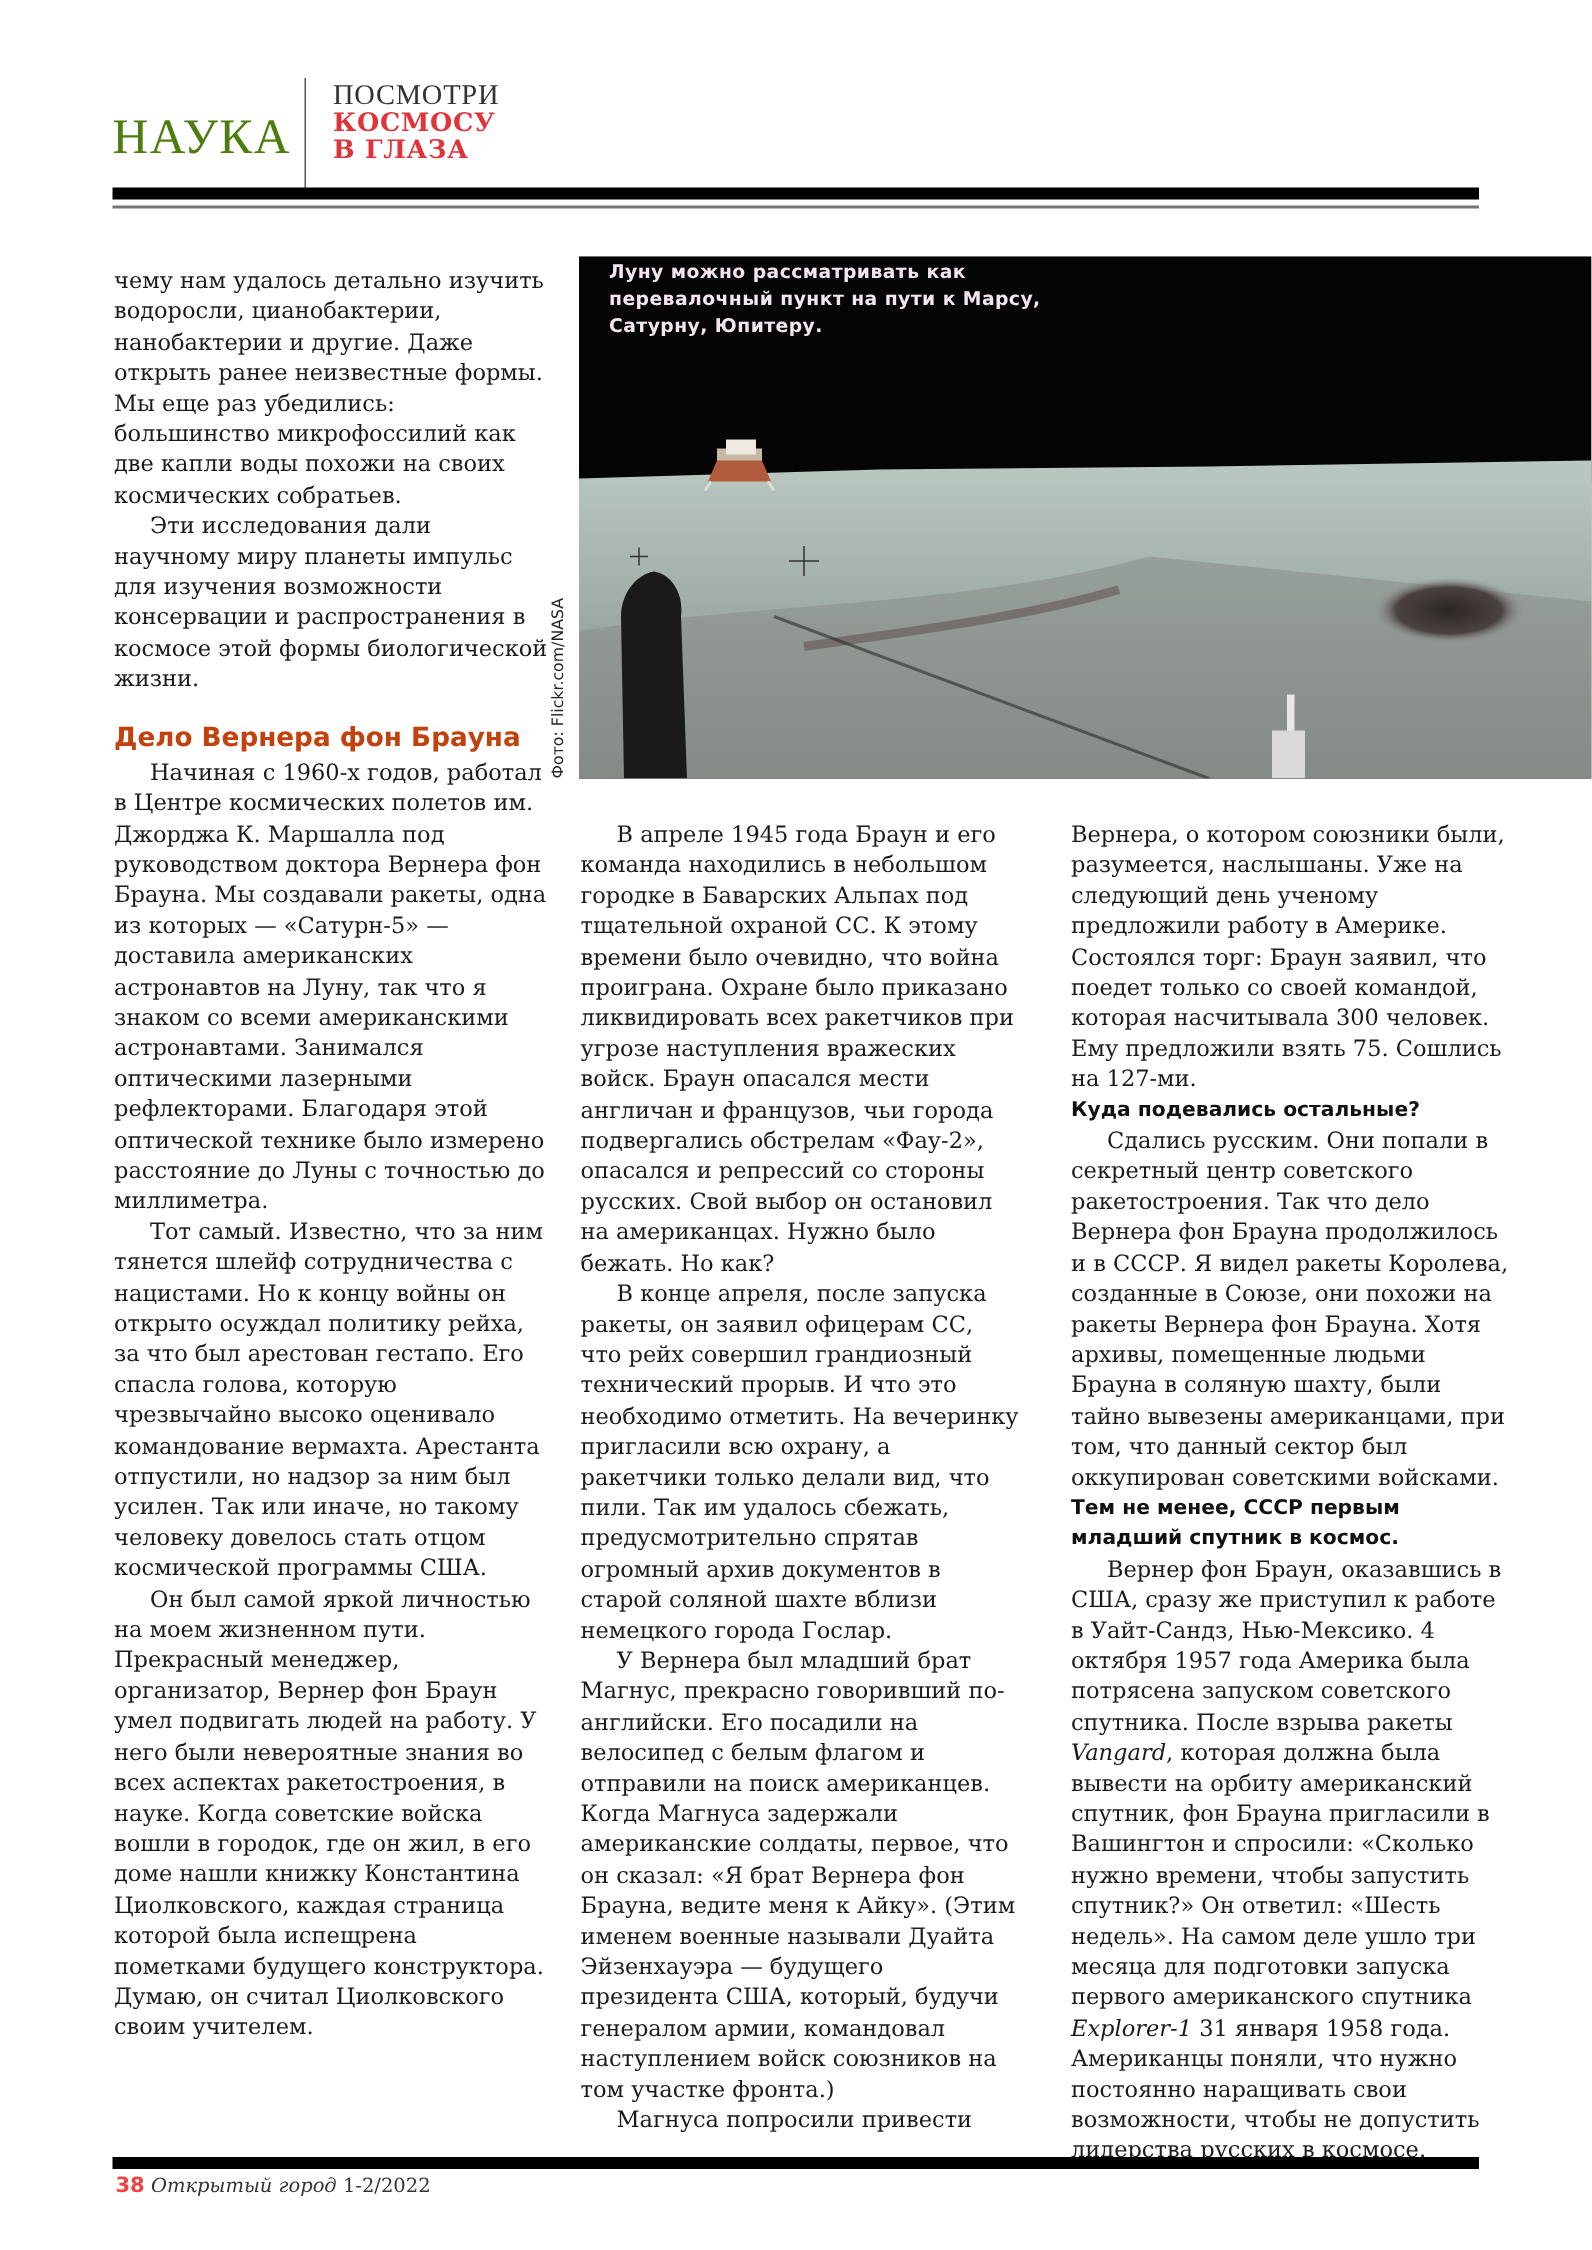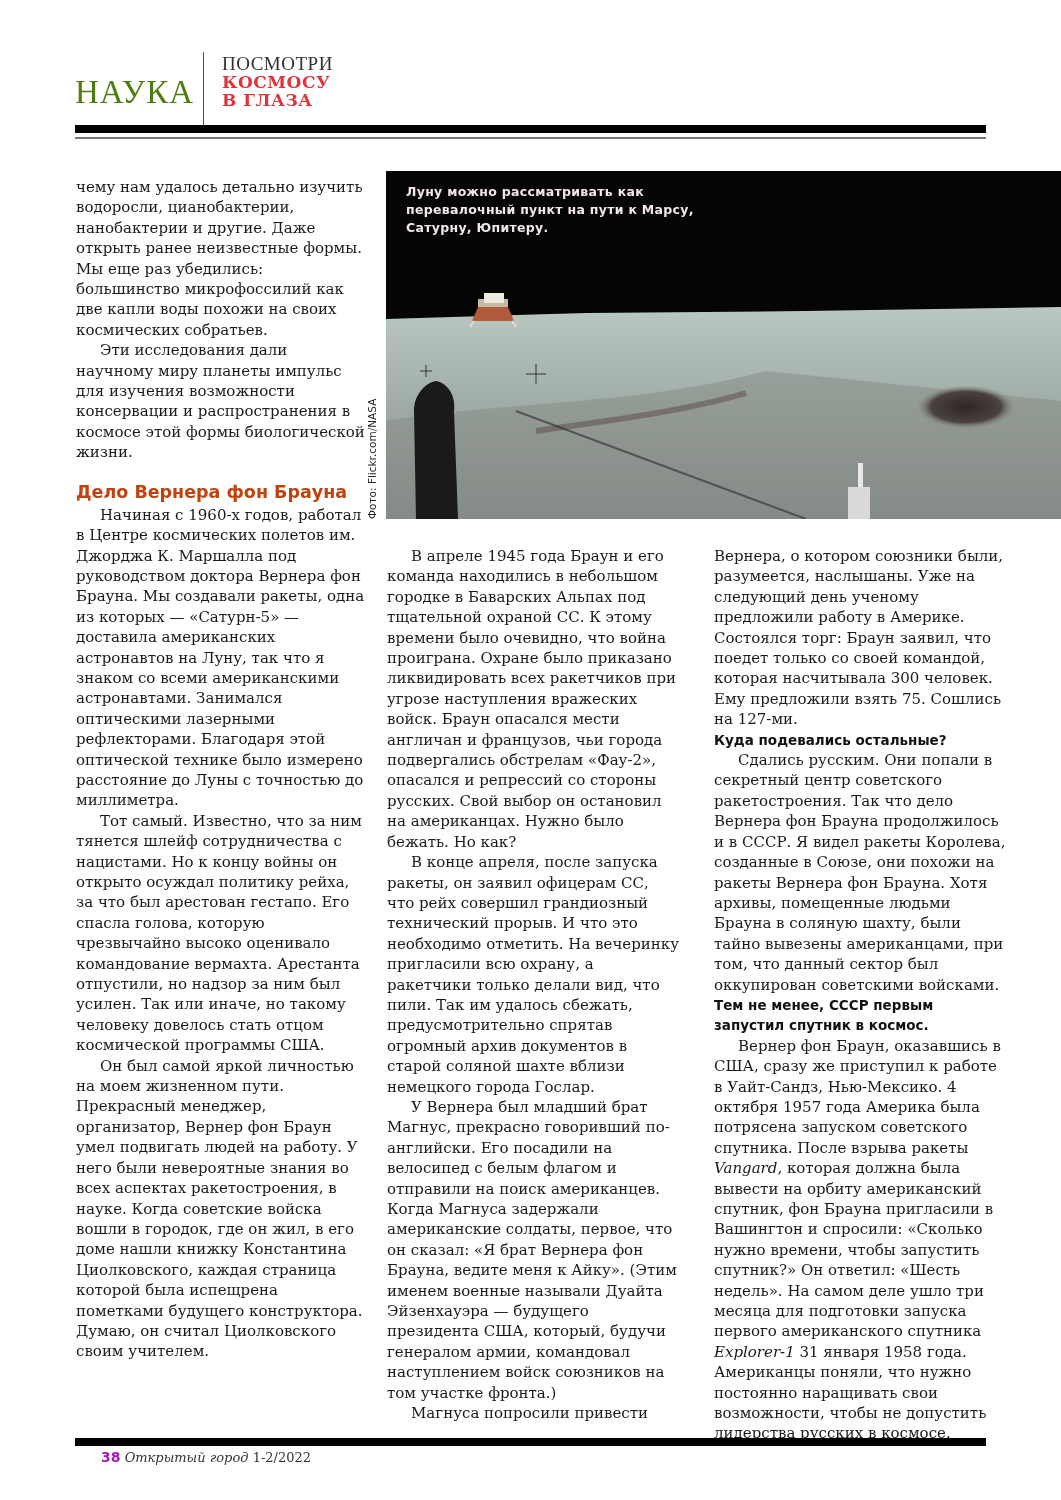--- a/index.html
+++ b/index.html
@@ -30,21 +30,21 @@
   .rule-thick { position: absolute; left: 75px; top: 125px; width: 911px; height: 8px; background: #000; }
   .rule-thin  { position: absolute; left: 75px; top: 137px; width: 911px; height: 2px; background: #777; }
 
   
   .photo {
     position: absolute; left: 386px; top: 171px; width: 675px; height: 348px; overflow: hidden;
     background: #000;
   }
   .photo svg { display: block; }
   .photo-caption {
-    position: absolute; left: 20px; top: 12px; width: 300px;
+    position: absolute; left: 20px; top: 1px; width: 300px;
     font-family: "DejaVu Sans", sans-serif; font-weight: bold; font-size: 12.5px; line-height: 18px;
     color: #f4e6ee; letter-spacing: 0.3px;
   }
   .photo-credit {
     position: absolute; left: 366px; top: 519px;
     transform: rotate(-90deg); transform-origin: 0 0;
     font-family: "DejaVu Sans", sans-serif; font-size: 10.5px; color: #222; white-space: nowrap;
   }
 
   
@@ -64,21 +64,21 @@
   .col3 { left: 714px; top: 546px; width: 292px; }
   .col p, .col h3 { text-align: left; }
   em { font-style: italic; }
 
   
   .rule-footer { position: absolute; left: 75px; top: 1438px; width: 911px; height: 8px; background: #000; }
   .footer {
     position: absolute; left: 77px; top: 1449px; font-size: 13px; color: #333;
     font-family: "DejaVu Serif", serif;
   }
-  .page-number { font-family: "DejaVu Sans", sans-serif; font-weight: bold; color: #a21caf; font-size: 14px; margin-left: 24px; }
+  .page-number { font-family: "DejaVu Sans", sans-serif; font-weight: bold; color: #ef4444; font-size: 14px; }
   .magazine-name { font-style: italic; }
 </style>
 </head>
 <body>
 
 <div class="section-name">НАУКА</div>
 <div class="header-divider"></div>
 <div class="rubric">
   <span class="rubric-top">ПОСМОТРИ</span>
   <span class="rubric-red">КОСМОСУ</span>
@@ -145,21 +145,21 @@
   <p>В апреле 1945 года Браун и его команда находились в небольшом городке в Баварских Альпах под тщательной охраной СС. К этому времени было очевидно, что война проиграна. Охране было приказано ликвидировать всех ракетчиков при угрозе наступления вражеских войск. Браун опасался мести англичан и французов, чьи города подвергались обстрелам «Фау-2», опасался и репрессий со стороны русских. Свой выбор он остановил на американцах. Нужно было бежать. Но как?</p>
   <p>В конце апреля, после запуска ракеты, он заявил офицерам СС, что рейх совершил грандиозный технический прорыв. И что это необходимо отметить. На вечеринку пригласили всю охрану, а ракетчики только делали вид, что пили. Так им удалось сбежать, предусмотрительно спрятав огромный архив документов в старой соляной шахте вблизи немецкого города Гослар.</p>
   <p>У Вернера был младший брат Магнус, прекрасно говоривший по-английски. Его посадили на велосипед с белым флагом и отправили на поиск американцев. Когда Магнуса задержали американские солдаты, первое, что он сказал: «Я брат Вернера фон Брауна, ведите меня к Айку». (Этим именем военные называли Дуайта Эйзенхауэра — будущего президента США, который, будучи генералом армии, командовал наступлением войск союзников на том участке фронта.)</p>
   <p>Магнуса попросили привести</p>
 </div>
 
 <div class="col col3">
   <p class="noindent">Вернера, о котором союзники были, разумеется, наслышаны. Уже на следующий день ученому предложили работу в Америке. Состоялся торг: Браун заявил, что поедет только со своей командой, которая насчитывала 300 человек. Ему предложили взять 75. Сошлись на 127-ми.</p>
   <h3>Куда подевались остальные?</h3>
   <p>Сдались русским. Они попали в секретный центр советского ракетостроения. Так что дело Вернера фон Брауна продолжилось и в СССР. Я видел ракеты Королева, созданные в Союзе, они похожи на ракеты Вернера фон Брауна. Хотя архивы, помещенные людьми Брауна в соляную шахту, были тайно вывезены американцами, при том, что данный сектор был оккупирован советскими войсками.</p>
-  <h3>Тем не менее, СССР первым запустил спутник в космос.</h3>
+  <h3>Тем не менее, СССР первым младший спутник в космос.</h3>
   <p><span>Вернер фон Браун, оказавшись в США, сразу же приступил к работе в Уайт-Сандз, Нью-Мексико. 4 октября 1957 года Америка была потрясена запуском советского спутника. После взрыва ракеты </span><em>Vangard</em><span>, которая должна была вывести на орбиту американский спутник, фон Брауна пригласили в Вашингтон и спросили: «Сколько нужно времени, чтобы запустить спутник?» Он ответил: «Шесть недель». На самом деле ушло три месяца для подготовки запуска первого американского спутника </span><em>Explorer-1</em><span> 31 января 1958 года. Американцы поняли, что нужно постоянно наращивать свои возможности, чтобы не допустить лидерства русских в космосе.</span></p>
 </div>
 
 <div class="rule-footer"></div>
 <div class="footer">
   <span class="page-number">38</span>
   <span class="magazine-name">Открытый город</span>
   <span>1-2/2022</span>
 </div>
 

